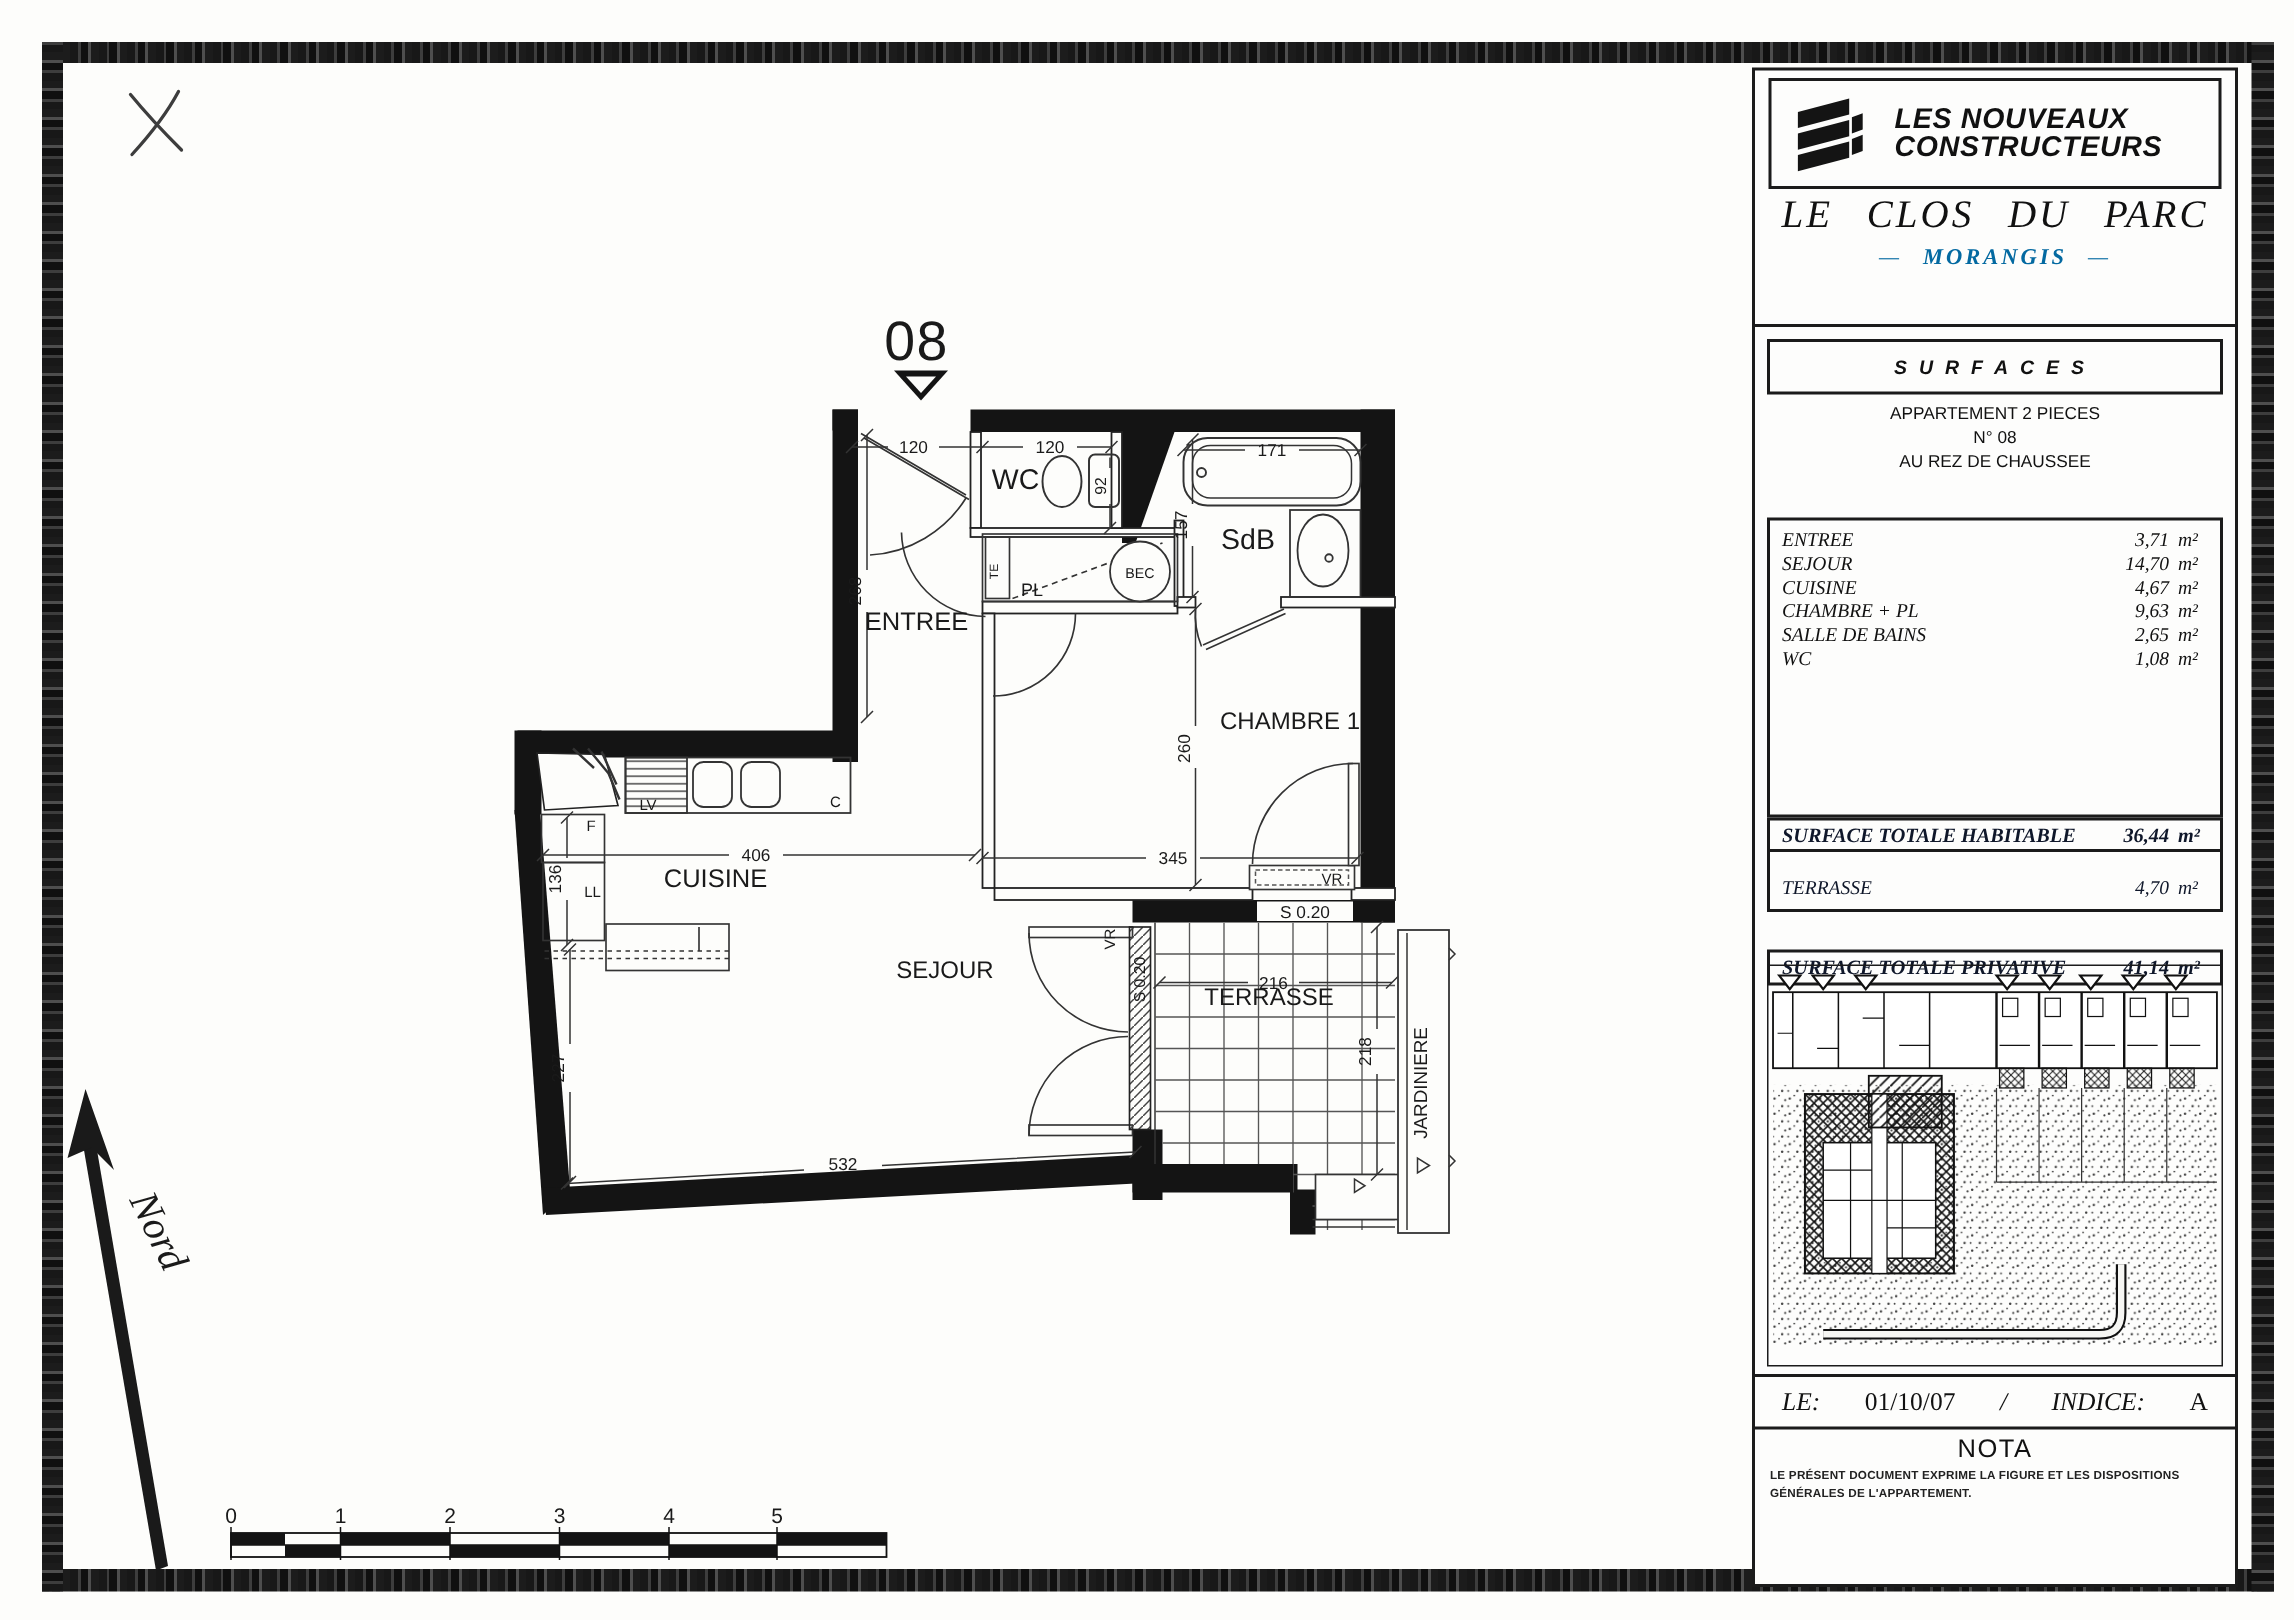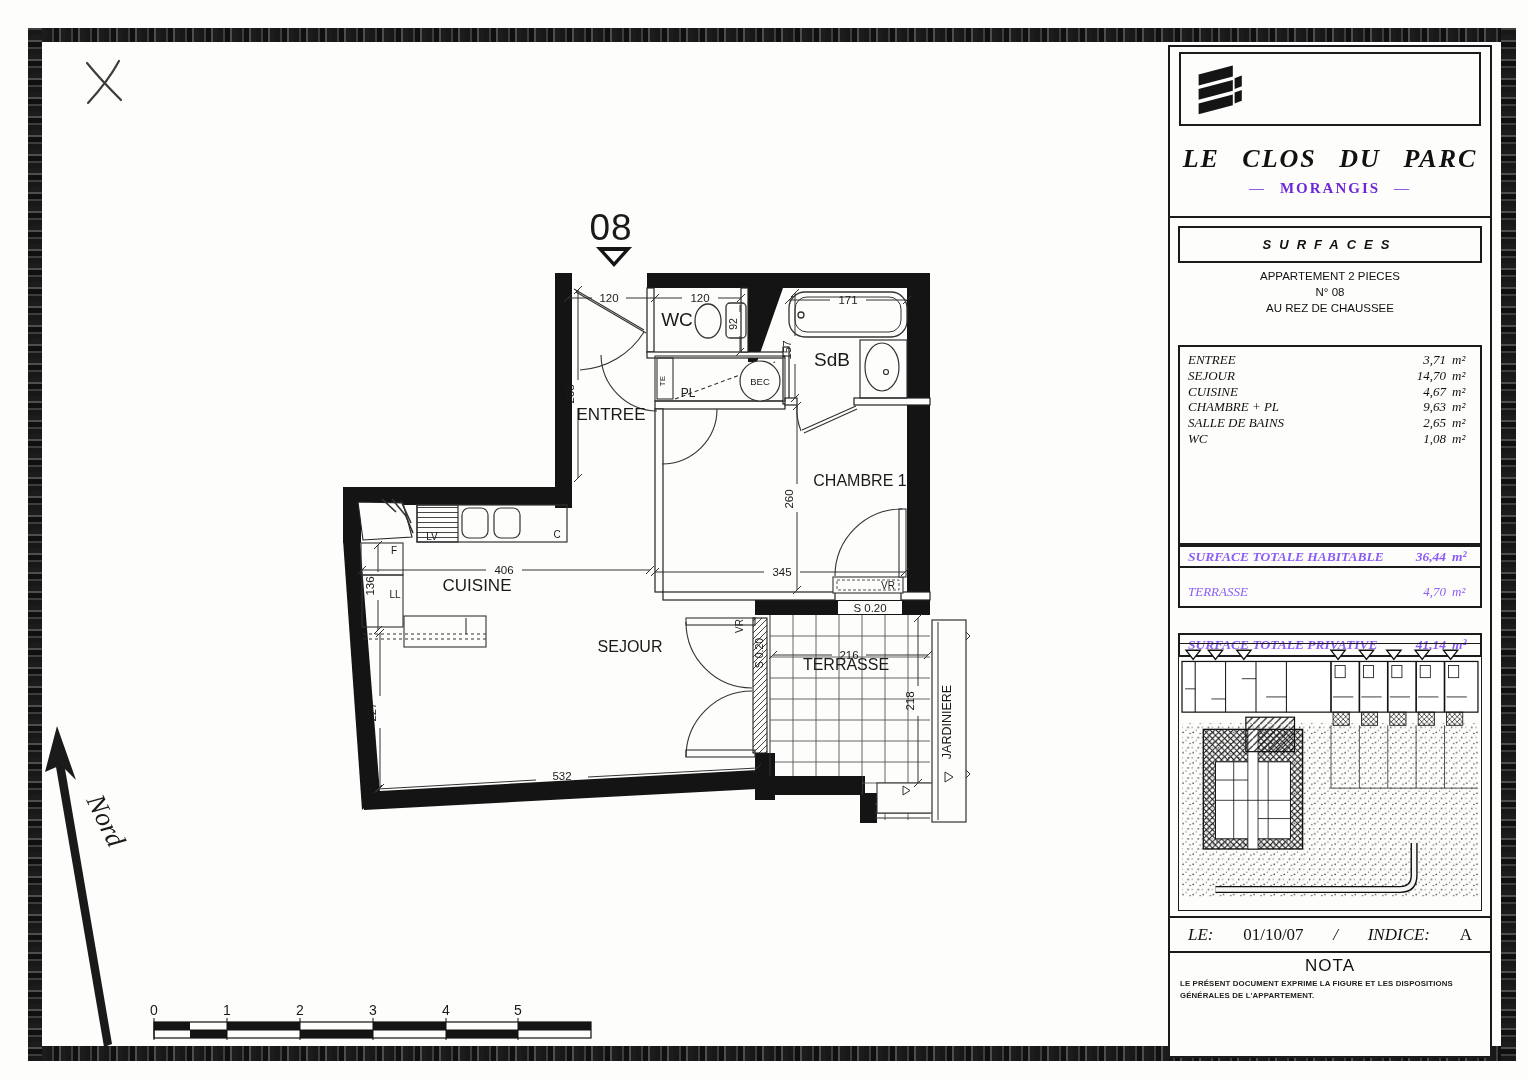--- a/index.html
+++ b/index.html
@@ -8,32 +8,32 @@
     repeating-linear-gradient(90deg,#181818 0 5px,#3d3d3d 5px 7px,#101010 7px 12px,#4e4e4e 12px 14px,#1c1c1c 14px 19px);}
   .scanbv{position:absolute;background:
     repeating-linear-gradient(0deg,#181818 0 5px,#3d3d3d 5px 7px,#101010 7px 12px,#4e4e4e 12px 14px,#1c1c1c 14px 19px);}
   svg text{fill:#1a1a1a;}
   
   .panel{position:absolute;left:1168px;top:45px;width:324px;height:1013px;background:#fdfdfc;border:2px solid #1b1b1b;box-sizing:border-box;}
   .panel *{box-sizing:border-box;}
   .tb-logo{position:absolute;top:5px;left:9px;right:9px;height:74px;border:2px solid #1b1b1b;display:flex;align-items:center;padding-left:14px;}
   .lnc-name{margin-left:14px;font-family:"Liberation Sans",sans-serif;font-weight:bold;font-style:italic;font-size:19px;line-height:1.02;color:#111;letter-spacing:.5px;}
   .tb-project{position:absolute;top:81px;left:0;right:0;height:90px;border-bottom:2px solid #1b1b1b;text-align:center;font-family:"Liberation Serif",serif;}
-  .proj-title{margin-top:16px;font-style:italic;font-size:26px;letter-spacing:2px;word-spacing:14px;color:#111;font-weight:bold;}
-  .proj-city{margin-top:6px;font-weight:bold;font-size:15px;letter-spacing:2px;color:#6d28d9;}
+  .proj-title{margin-top:0;font-style:italic;font-size:26px;letter-spacing:2px;word-spacing:14px;color:#111;}
+  .proj-city{margin-top:6px;font-style:italic;font-weight:bold;font-size:15px;letter-spacing:2px;color:#0369a1;}
   .proj-city .dash{padding:0 14px;font-weight:normal;}
   .tb-banner{position:absolute;top:179px;left:8px;right:8px;height:37px;border:2px solid #1b1b1b;display:flex;align-items:center;justify-content:center;}
   .banner-text{font-weight:bold;font-style:italic;font-size:13px;letter-spacing:8px;color:#111;}
   .tb-apt{position:absolute;top:221px;left:0;right:0;text-align:center;font-size:11.5px;line-height:1.4;color:#111;}
   .tb-table{position:absolute;top:298px;left:8px;right:8px;height:200px;border:2px solid #1b1b1b;padding-top:5px;font-family:"Liberation Serif",serif;font-style:italic;font-size:13px;color:#111;}
   .srow{display:flex;padding:0 8px;line-height:15.8px;}
   .srow .lab{flex:1;}
   .srow .val{width:50px;text-align:right;}
   .srow .unit{width:26px;padding-left:6px;}
-  .tb-tot{position:absolute;left:8px;right:8px;border:2px solid #1b1b1b;display:flex;align-items:center;font-family:"Liberation Serif",serif;font-style:italic;color:#8b5cf6;padding:0 8px;}
+  .tb-tot{position:absolute;left:8px;right:8px;border:2px solid #1b1b1b;display:flex;align-items:center;font-family:"Liberation Serif",serif;font-style:italic;color:#0f172a;padding:0 8px;}
   .tb-tot .lab{flex:1;}
   .tb-tot .val{width:50px;text-align:right;}
   .tb-tot .unit{width:26px;padding-left:6px;}
   .hab{top:498px;height:23px;font-weight:bold;font-size:13.5px;}
   .ter{top:521px;height:40px;border-top:none;font-size:13px;align-items:flex-end;padding-bottom:6px;}
   .priv{top:586px;height:24px;font-weight:bold;font-size:13.5px;}
   .tb-site{position:absolute;top:596px;left:8px;right:8px;height:268px;border:1.5px solid #1b1b1b;overflow:hidden;}
   .tb-date{position:absolute;top:869px;left:0;right:0;height:37px;border-top:2px solid #1b1b1b;border-bottom:2px solid #1b1b1b;display:flex;align-items:center;justify-content:space-between;padding:0 18px;font-family:"Liberation Serif",serif;font-size:17px;color:#111;}
   .tb-date .it{font-style:italic;}
   .tb-nota{position:absolute;top:906px;left:0;right:0;bottom:0;padding:3px 10px 0 10px;color:#111;}
@@ -283,20 +283,24 @@
   <div class="tb-logo">
     <svg width="54" height="58" viewBox="0 0 60 60">
       <g fill="#141414">
         <polygon points="4,14 42,4 42,16 4,26"></polygon>
         <polygon points="4,30 42,20 42,32 4,42"></polygon>
         <polygon points="4,46 42,36 42,48 4,58"></polygon>
         <polygon points="44,18 52,15 52,27 44,30"></polygon>
         <polygon points="44,34 52,31 52,43 44,46"></polygon>
       </g>
     </svg>
+    <div class="lnc-name">
+      <div>LES NOUVEAUX</div>
+      <div>CONSTRUCTEURS</div>
+    </div>
   </div>
 
   <div class="tb-project">
     <div class="proj-title">LE CLOS DU PARC</div>
     <div class="proj-city"><span class="dash">—</span><span>MORANGIS</span><span class="dash">—</span></div>
   </div>
 
   <div class="tb-banner">
     <span class="banner-text">SURFACES</span>
   </div>

